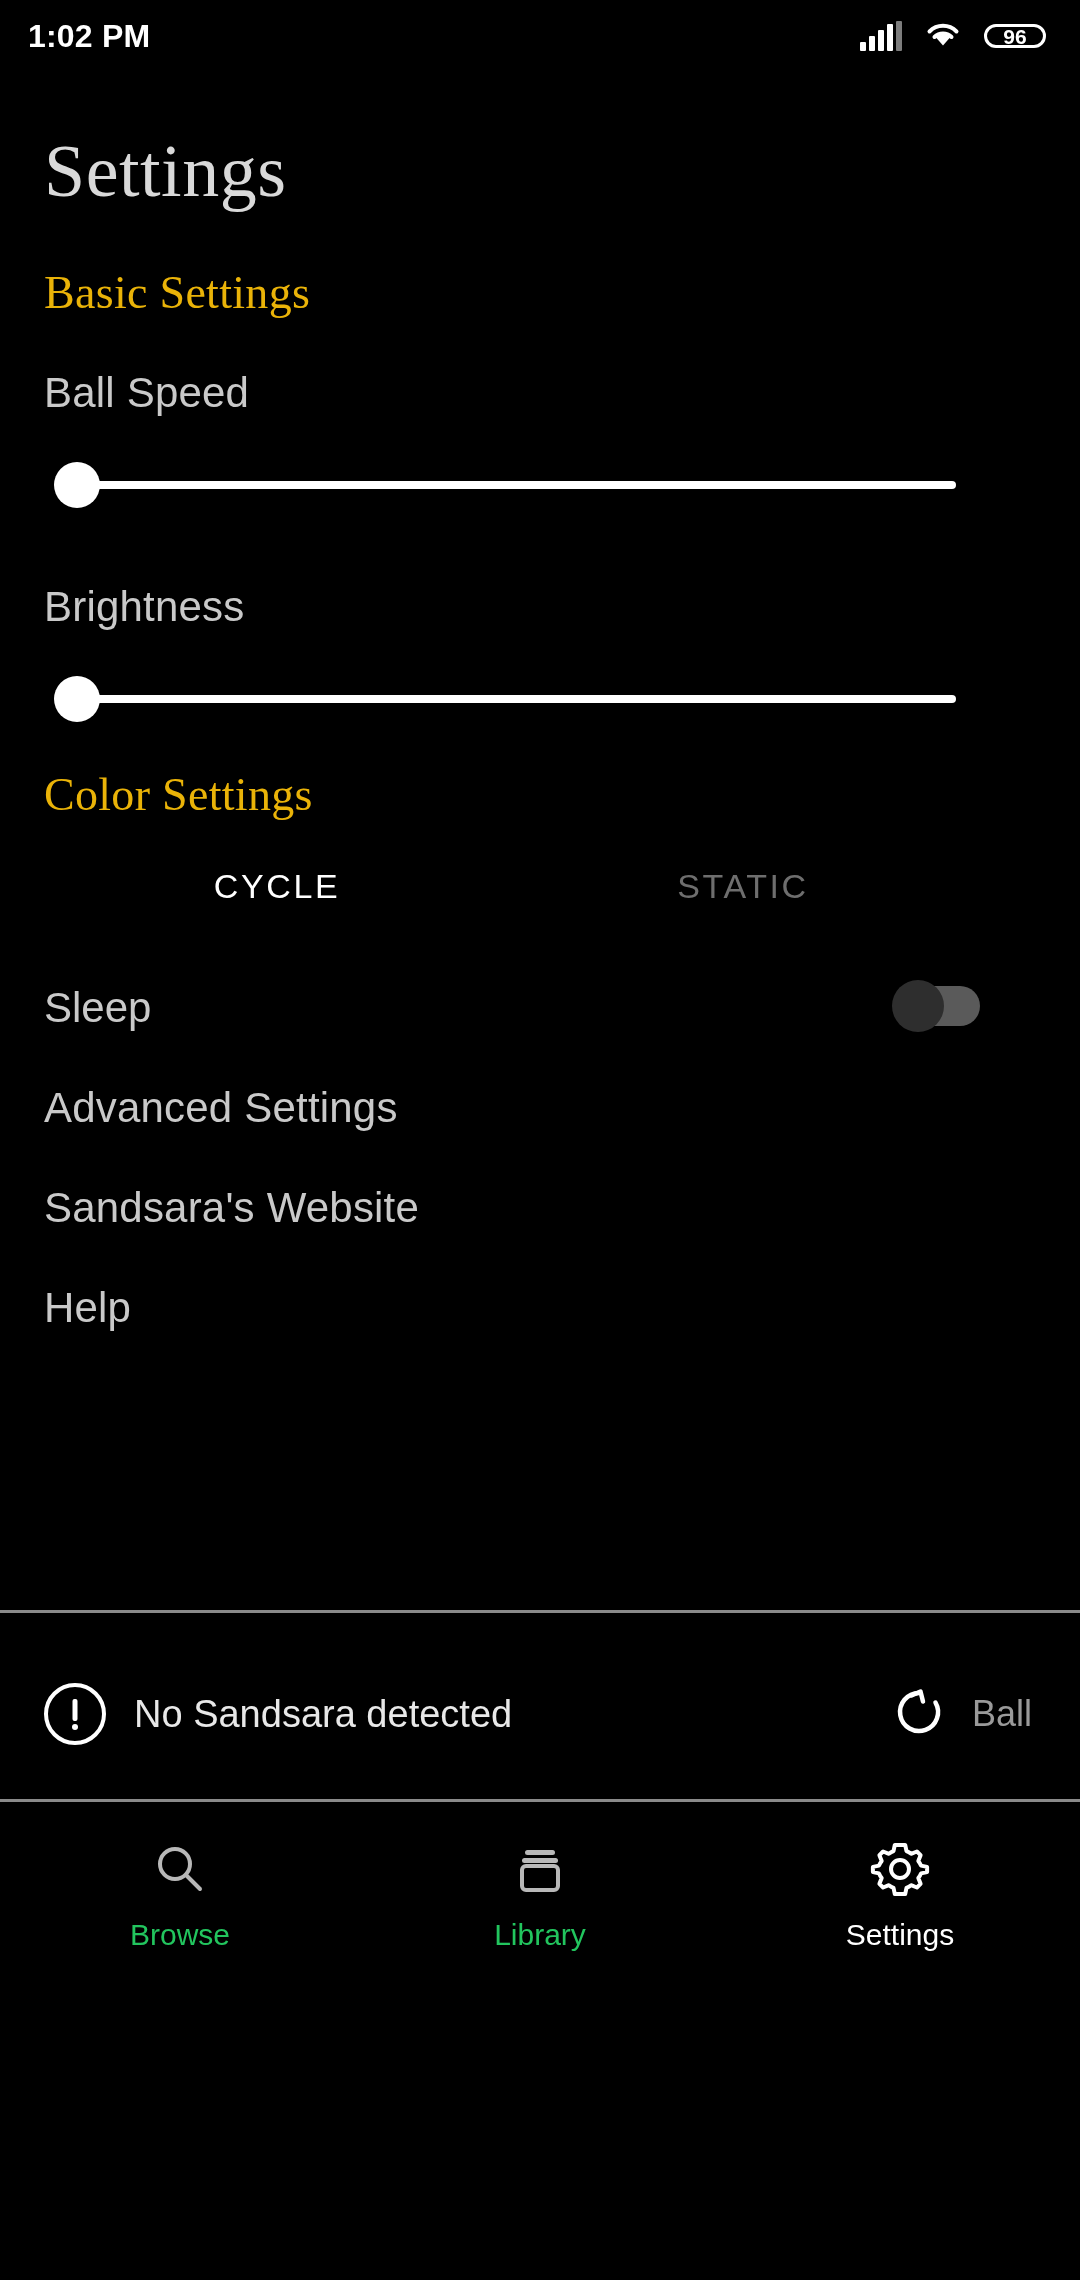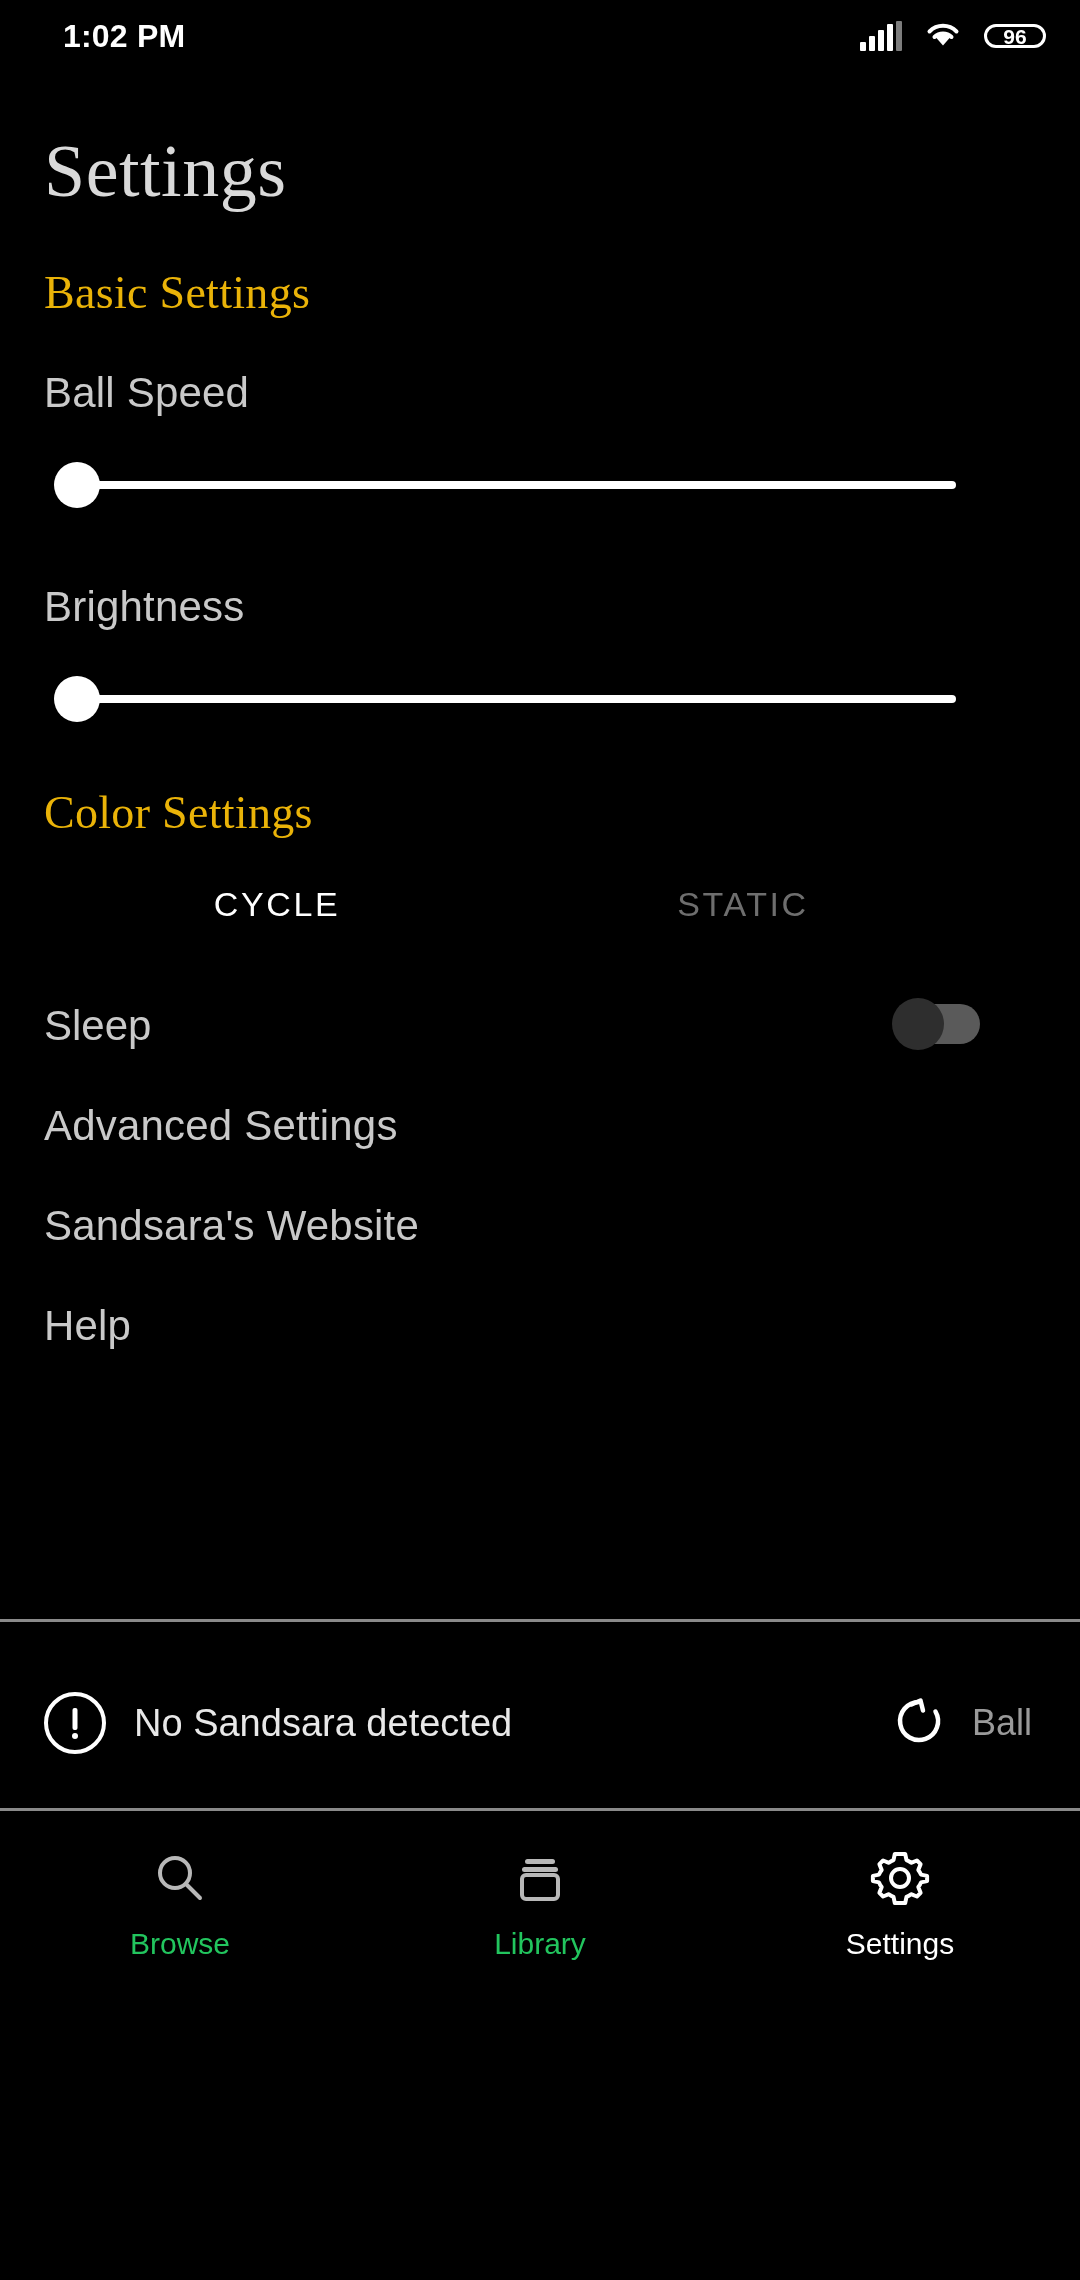--- a/index.html
+++ b/index.html
@@ -14,21 +14,21 @@
     width:1080px; height:2280px;
     background:#000;
     display:flex; flex-direction:column;
   }
 
   
   .statusbar {
     height:72px;
     flex:0 0 72px;
     display:flex; align-items:center; justify-content:space-between;
-    padding:0 34px 0 63px;
+    padding:0 34px 0 28px;
   }
   .status-time {
     color:#ffffff;
     font-size:32px;
     font-weight:bold;
     letter-spacing:0.2px;
     font-family:"Liberation Sans", sans-serif;
   }
   .status-icons { display:flex; align-items:center; gap:22px; }
   .signal { display:flex; align-items:flex-end; gap:3px; height:30px; }
@@ -98,21 +98,21 @@
   }
   .slider-thumb {
     position:absolute;
     left:0; top:50%;
     transform:translate(-4px,-50%);
     width:46px; height:46px;
     border-radius:50%;
     background:#ffffff;
   }
 
-  .color-head { margin-top:47px; }
+  .color-head { margin-top:29px; }
 
   .tabs {
     display:flex;
     margin-top:36px;
     padding-right:60px;
   }
   .tab {
     flex:1 1 0;
     text-align:center;
     font-size:34px;

